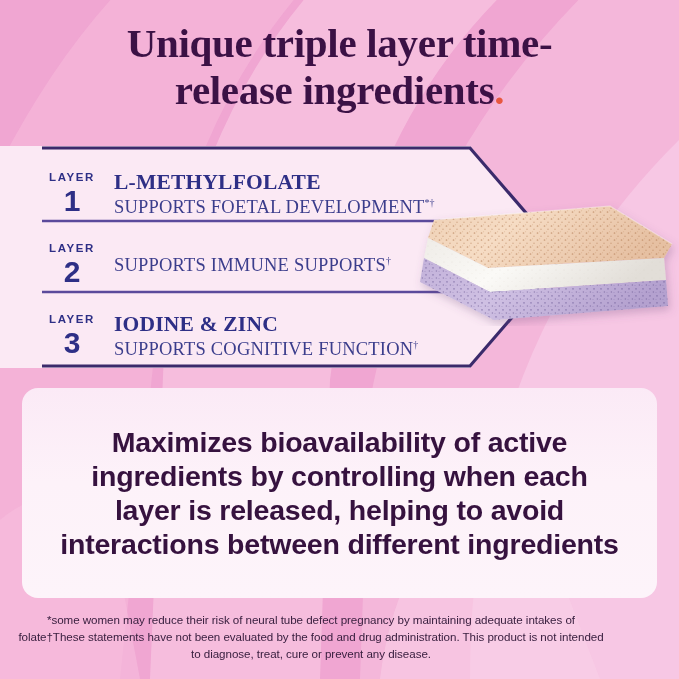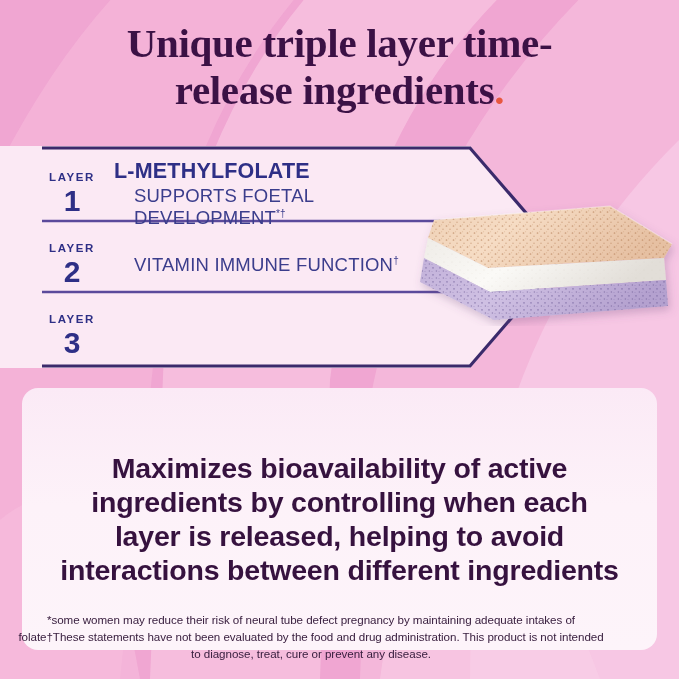--- a/index.html
+++ b/index.html
@@ -110,36 +110,36 @@
     display: block;
     font-size: 30px;
     font-weight: 700;
     line-height: 1.05;
     margin-top: 2px;
     color: #2e2f86;
   }
 
   .layer-text {
     padding-left: 12px;
+    font-family: Liberation Serif, serif;
   }
   .layer-title {
     font-size: 21.5px;
     font-weight: 700;
     letter-spacing: 0.2px;
     color: #2e2f86;
     line-height: 1.15;
   }
   .layer-sub {
     font-size: 18.5px;
     font-weight: 400;
     letter-spacing: 0.2px;
     color: #3b3d8c;
     line-height: 1.2;
     margin-top: 1px;
-    margin-left: 20px;
   }
   .layer-sub sup {
     font-size: 10px;
     vertical-align: super;
     letter-spacing: 0;
   }
 
   
   #tablet-wrap {
     position: absolute;
@@ -149,21 +149,21 @@
     height: 130px;
     z-index: 6;
   }
 
   
   #callout-box {
     position: absolute;
     left: 22px;
     top: 388px;
     width: 635px;
-    height: 262px;
+    height: 210px;
     border-radius: 16px;
     background: linear-gradient(180deg, #fbeaf6 0%, #fdf2f9 45%, #fdf4fa 100%);
     z-index: 4;
     display: flex;
     align-items: center;
     justify-content: center;
     padding: 10px 34px;
   }
   #callout-text {
     font-size: 28.5px;
@@ -235,28 +235,32 @@
           <div class="layer-sub"><span>SUPPORTS FOETAL DEVELOPMENT</span><sup>*†</sup></div>
         </div>
       </div>
 
       <div class="layer-row r2">
         <div class="layer-badge">
           <span class="layer-word">LAYER</span>
           <span class="layer-num">2</span>
         </div>
         <div class="layer-text">
-          <div class="layer-sub"><span>VITAMIN IMMUNE FUNCTION</span><sup>†</sup></div>
+          <div class="layer-sub"><span>SUPPORTS IMMUNE SUPPORTS</span><sup>†</sup></div>
         </div>
       </div>
 
       <div class="layer-row r3">
         <div class="layer-badge">
           <span class="layer-word">LAYER</span>
           <span class="layer-num">3</span>
+        </div>
+        <div class="layer-text">
+          <div class="layer-title">IODINE &amp; ZINC</div>
+          <div class="layer-sub"><span>SUPPORTS COGNITIVE FUNCTION</span><sup>†</sup></div>
         </div>
       </div>
 
     </div>
   </div>
 
   <div id="tablet-wrap">
     <svg viewBox="0 0 280 130" preserveAspectRatio="none">
       <defs>
         <linearGradient id="gTop" x1="0" y1="0" x2="1" y2="0.3">

